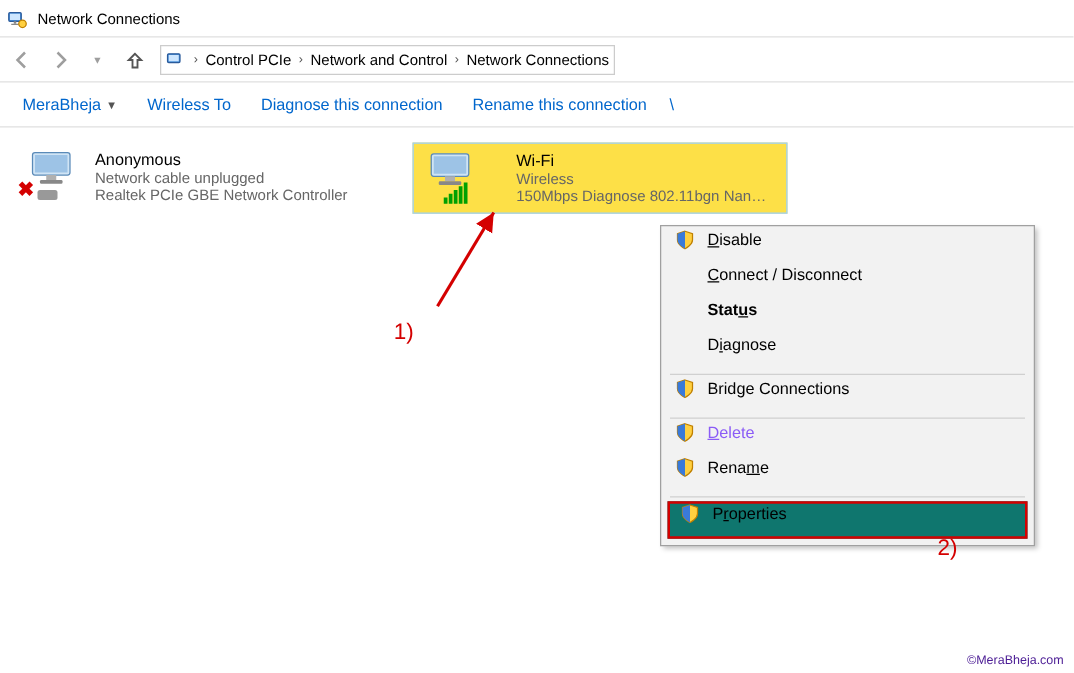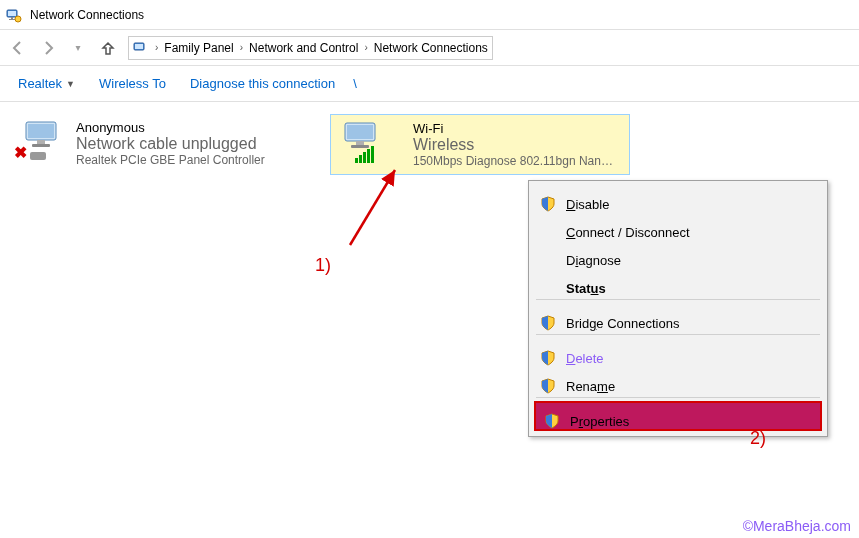--- a/index.html
+++ b/index.html
@@ -21,53 +21,53 @@
 
 .toolbar { height: 36px; display: flex; align-items: center; padding: 0 12px; gap: 12px; border-bottom: 1px solid #e0e0e0; }
 .toolbar-item { display: flex; align-items: center; gap: 4px; color: #0066cc; font-size: 13px; padding: 4px 6px; cursor: pointer; white-space: nowrap; }
 .toolbar-item .chev { font-size: 9px; color: #555; }
 
 
 .content { position: relative; padding: 12px; display: flex; gap: 18px; align-items: flex-start; }
 
 
 .conn-item { display: flex; gap: 10px; padding: 6px; width: 300px; align-items: flex-start; }
-.conn-item.selected { background: #fef9c3; border: 1px solid #99d1ff; gap: 28px; }
+.conn-item.selected { background: #fde047; border: 1px solid #99d1ff; gap: 28px; }
 .conn-icon { width: 48px; height: 40px; position: relative; flex-shrink: 0; }
 .conn-text .name { font-size: 13px; color: #000; }
-.conn-text .sub1 { font-size: 16px; color: #666; }
+.conn-text .sub1 { font-size: 12px; color: #666; }
 .conn-text .sub2 { font-size: 12px; color: #666; white-space: nowrap; overflow: hidden; text-overflow: ellipsis; max-width: 210px; }
 
 
 .pc-icon { position: absolute; top: 0; left: 4px; }
 .red-x { position: absolute; bottom: -2px; left: -4px; color: #d40000; font-weight: bold; font-size: 16px; }
 .plug { position: absolute; bottom: 0; left: 12px; width: 16px; height: 8px; background: #999; border-radius: 2px; }
 .wifi-bars { position: absolute; bottom: -2px; left: 18px; display: flex; align-items: flex-end; gap: 1px; }
 .wifi-bars span { width: 3px; background: #00a000; display: block; }
 .wifi-bars span:nth-child(1){height:5px;} .wifi-bars span:nth-child(2){height:8px;}
 .wifi-bars span:nth-child(3){height:11px;} .wifi-bars span:nth-child(4){height:14px;}
 .wifi-bars span:nth-child(5){height:17px;}
 
 
 .context-menu { position: absolute; top: 180px; left: 528px; width: 300px; background: #f2f2f2; border: 1px solid #a0a0a0; box-shadow: 2px 2px 4px rgba(0,0,0,0.25); padding: 3px; font-size: 13px; }
-.menu-item { display: flex; align-items: flex-end; height: 28px; padding: 0 12px 0 8px; gap: 10px; }
+.menu-item { display: flex; align-items: flex-start; height: 28px; padding: 0 12px 0 8px; gap: 10px; }
 .menu-item.disabled { color: #8b5cf6; }
 .menu-item.bold { font-weight: bold; }
 .menu-item .shield { width: 16px; height: 16px; flex-shrink: 0; }
 .menu-item .spacer { width: 16px; flex-shrink: 0; }
 .menu-item .lbl u { text-decoration: underline; }
 .menu-sep { height: 1px; background: #d0d0d0; margin: 3px 4px; }
-.menu-item.highlighted { background: #be185d; border: 2px solid #d40000; margin: 2px; height: 30px; }
+.menu-item.highlighted { background: #0f766e; border: 2px solid #d40000; margin: 2px; height: 30px; }
 
 
 .anno-arrow { position: absolute; pointer-events: none; }
 .anno-label { position: absolute; color: #d40000; font-size: 18px; font-weight: 500; }
 
 
-.watermark { position: absolute; bottom: 4px; right: 8px; color: #8b5cf6; font-size: 14px; }
+.watermark { position: absolute; bottom: 4px; right: 8px; color: #4c1d95; font-size: 10px; }
 
 svg { display: block; }
 </style>
 </head>
 <body>
 
 <div class="titlebar">
   <span class="icon">
     <svg width="16" height="16" viewBox="0 0 16 16">
       <rect x="1" y="3" width="10" height="7" rx="1" fill="#4a90d9" stroke="#2a5a9a"></rect>
@@ -98,59 +98,62 @@
       </svg>
   </span>
   <div class="breadcrumb-box">
     <span>
       <svg width="16" height="16" viewBox="0 0 16 16">
         <rect x="1" y="3" width="10" height="7" rx="1" fill="#4a90d9" stroke="#2a5a9a"></rect>
         <rect x="2" y="4" width="8" height="5" fill="#cde6ff"></rect>
       </svg>
     </span>
     <span class="sep">›</span>
-    <span class="bc-item">Family Panel</span>
+    <span class="bc-item">Control PCIe</span>
     <span class="sep">›</span>
     <span class="bc-item">Network and Control</span>
     <span class="sep">›</span>
     <span class="bc-item">Network Connections</span>
   </div>
 </div>
 
 <div class="toolbar">
   <div class="toolbar-item">
-    <span>Realtek</span>
+    <span>MeraBheja</span>
     <span class="chev">▼</span>
   </div>
   <div class="toolbar-item">
     <span>Wireless To</span>
   </div>
   <div class="toolbar-item">
     <span>Diagnose this connection</span>
+  </div>
+  <div class="toolbar-item">
+    <span>Rename this connection</span>
   </div>
   <div style="color:#0066cc;">\</div>
 </div>
 
 <div class="content">
 
   <div class="conn-item">
     <div class="conn-icon">
       <svg class="pc-icon" width="40" height="32" viewBox="0 0 40 32">
         <rect x="4" y="2" width="30" height="18" rx="2" fill="#d0e4f5" stroke="#5a8ab8"></rect>
         <rect x="6" y="4" width="26" height="14" fill="#9dc3e6"></rect>
         <rect x="15" y="20" width="8" height="4" fill="#b0b0b0"></rect>
         <rect x="10" y="24" width="18" height="3" rx="1" fill="#888"></rect>
       </svg>
       <span class="red-x">✖</span>
       <span class="plug"></span>
     </div>
     <div class="conn-text">
       <div class="name">Anonymous</div>
       <div class="sub1">Network cable unplugged</div>
-      <div class="sub2">Realtek PCIe GBE Panel Controller</div>
+      <div class="sub2">Realtek PCIe GBE Network Controller</div>
     </div>
   </div>
 
   <div class="conn-item selected">
     <div class="conn-icon">
       <svg class="pc-icon" width="40" height="32" viewBox="0 0 40 32">
         <rect x="4" y="2" width="30" height="18" rx="2" fill="#d0e4f5" stroke="#5a8ab8"></rect>
         <rect x="6" y="4" width="26" height="14" fill="#9dc3e6"></rect>
         <rect x="15" y="20" width="8" height="4" fill="#b0b0b0"></rect>
         <rect x="10" y="24" width="18" height="3" rx="1" fill="#888"></rect>
@@ -179,27 +182,27 @@
           <path d="M8 1 L14 3 V8 C14 12 8 15 8 15 C8 15 2 12 2 8 V3 Z" fill="#ffd040" stroke="#c08000"></path>
           <path d="M8 1 L8 15 C8 15 2 12 2 8 V3 Z" fill="#3a7ad9"></path>
         </svg>
     </span>
     <span class="lbl"><u>D</u>isable</span>
   </div>
   <div class="menu-item">
     <span class="spacer"></span>
     <span class="lbl"><u>C</u>onnect / Disconnect</span>
   </div>
-  <div class="menu-item">
-    <span class="spacer"></span>
-    <span class="lbl">D<u>i</u>agnose</span>
-  </div>
   <div class="menu-item bold">
     <span class="spacer"></span>
     <span class="lbl">Stat<u>u</u>s</span>
+  </div>
+  <div class="menu-item">
+    <span class="spacer"></span>
+    <span class="lbl">D<u>i</u>agnose</span>
   </div>
   <div class="menu-sep"></div>
   <div class="menu-item">
     <span class="shield">
       <svg width="16" height="16" viewBox="0 0 16 16">
           <path d="M8 1 L14 3 V8 C14 12 8 15 8 15 C8 15 2 12 2 8 V3 Z" fill="#ffd040" stroke="#c08000"></path>
           <path d="M8 1 L8 15 C8 15 2 12 2 8 V3 Z" fill="#3a7ad9"></path>
         </svg>
     </span>
     <span class="lbl">Brid<u>g</u>e Connections</span>

